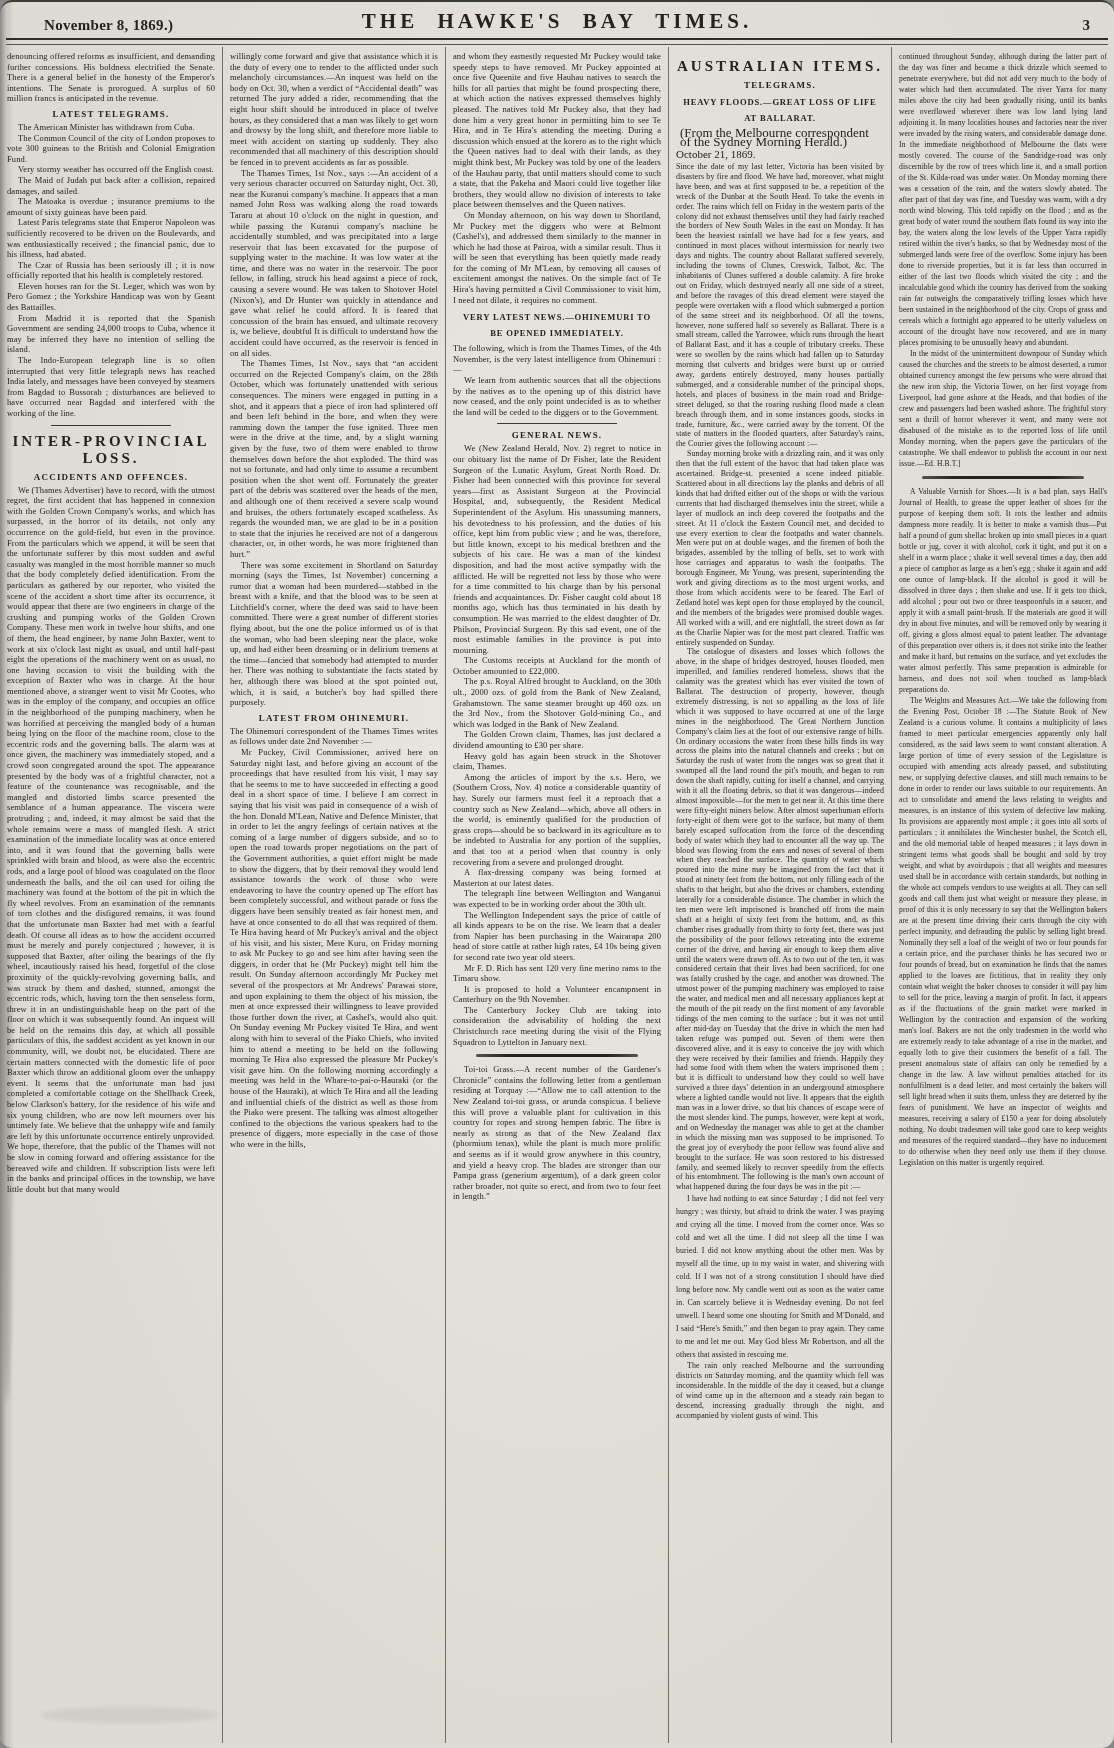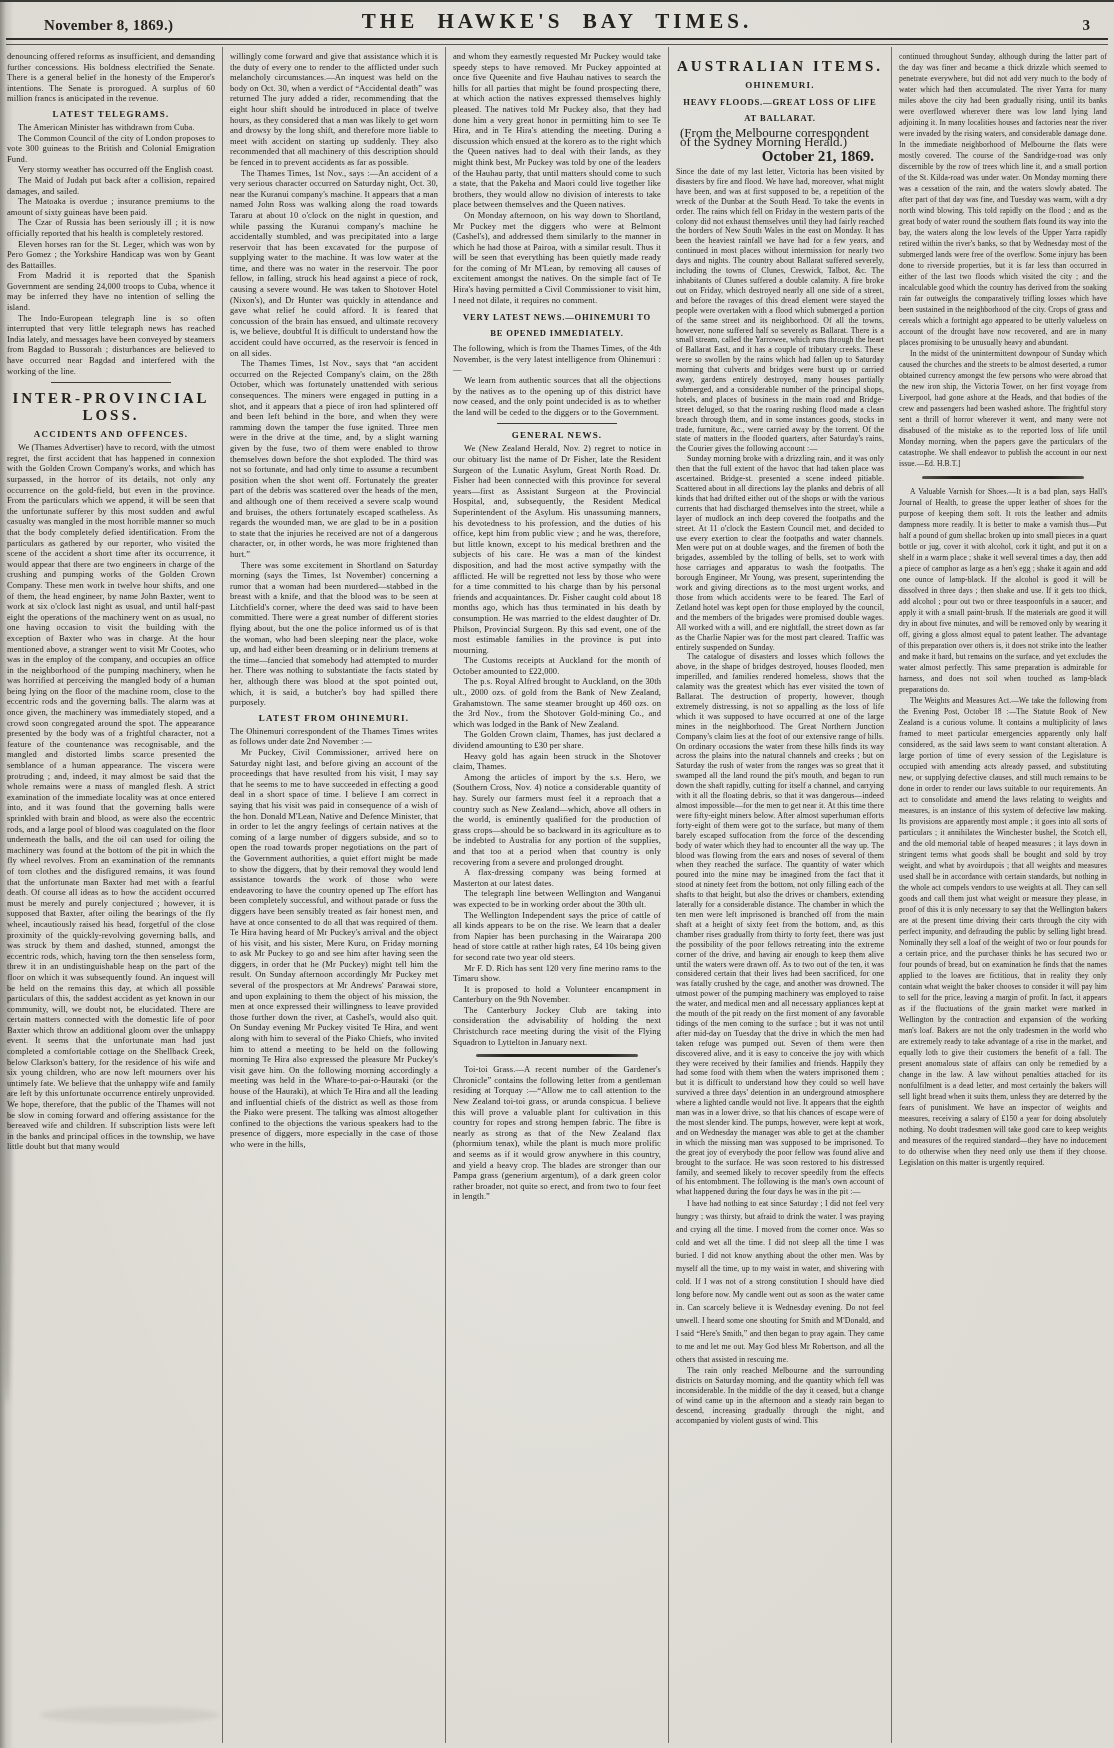--- a/index.html
+++ b/index.html
@@ -10,20 +10,21 @@
     background:
       radial-gradient(ellipse at 50% 40%, rgba(255,255,255,.35), rgba(0,0,0,0) 70%),
       linear-gradient(90deg, rgba(40,40,36,.45) 0px, rgba(40,40,36,.12) 6px, rgba(0,0,0,0) 14px),
       linear-gradient(0deg, rgba(60,58,50,.10), rgba(60,58,50,.10)),
       #efede6;
     color:#24231f;
     font-family:"Liberation Serif","DejaVu Serif",serif;
     overflow:hidden;
     box-sizing:border-box;
     border-top:2px solid #3a3a36;
+    border-radius:13px;
   }
   .masthead{
     position:relative;height:34px;
     display:flex;align-items:flex-end;justify-content:space-between;
     padding:4px 18px 2px 44px;box-sizing:border-box;
   }
   .mast-date{font-size:15px;font-weight:bold;letter-spacing:.3px;}
   .mast-title{
     position:absolute;left:0;right:0;text-align:center;bottom:2px;
     font-size:21px;font-weight:bold;letter-spacing:4px;word-spacing:10px;
@@ -62,21 +63,21 @@
     letter-spacing:1.2px;margin:5px 0 3px 0;text-indent:0;
   }
   .h3{
     text-align:center;font-size:8.6px;font-weight:bold;
     letter-spacing:.8px;margin:4px 6px 2px 6px;text-indent:0;line-height:16px;
   }
   .byline{
     text-align:left;font-size:13px;margin:1px 4px;line-height:9px;text-indent:0;
   }
   .dateline{
-    text-align:right;font-size:15px;margin:2px 10px 2px 0;text-indent:0;font-weight:bold;
+    font-size:11px;margin:2px 10px 2px 0;text-indent:0;
   }
   .rule{
     width:120px;height:0;border-top:1px solid #3a3933;margin:6px auto;
   }
   .trule{
     width:78%;height:3px;background:linear-gradient(90deg,#55534a,#23221e 20%,#23221e 80%,#55534a);
     margin:7px auto;border-radius:2px;
   }
   .smudge{
     position:absolute;pointer-events:none;background:rgba(35,34,30,.18);
@@ -95,20 +96,21 @@
   <div class="mast-rule"></div>
   <div class="columns" id="columns">
       <div class="col">
         <div class="pc">denouncing offered reforms as insufficient, and demanding further concessions. His boldness electrified the Senate. There is a general belief in the honesty of the Emperor's intentions. The Senate is prorogued. A surplus of 60 million francs is anticipated in the revenue.</div>
         <div class="h2">LATEST TELEGRAMS.</div>
         <div class="p">The American Minister has withdrawn from Cuba.</div>
         <div class="p">The Common Council of the city of London proposes to vote 300 guineas to the British and Colonial Emigration Fund.</div>
         <div class="p">Very stormy weather has occurred off the English coast.</div>
         <div class="p">The Maid of Judah put back after a collision, repaired damages, and sailed.</div>
         <div class="p">The Matoaka is overdue ; insurance premiums to the amount of sixty guineas have been paid.</div>
+        <div class="p">Latest Paris telegrams state that Emperor Napoleon was sufficiently recovered to be driven on the Boulevards, and was enthusiastically received ; the financial panic, due to his illness, had abated.</div>
         <div class="p">The Czar of Russia has been seriously ill ; it is now officially reported that his health is completely restored.</div>
         <div class="p">Eleven horses ran for the St. Leger, which was won by Pero Gomez ; the Yorkshire Handicap was won by Geant des Battailles.</div>
         <div class="p">From Madrid it is reported that the Spanish Government are sending 24,000 troops to Cuba, whence it may be inferred they have no intention of selling the island.</div>
         <div class="p">The Indo-European telegraph line is so often interrupted that very little telegraph news has reached India lately, and messages have been conveyed by steamers from Bagdad to Bussorah ; disturbances are believed to have occurred near Bagdad and interfered with the working of the line.</div>
         <div class="rule"></div>
         <div class="h1">INTER-PROVINCIAL LOSS.</div>
         <div class="h2">ACCIDENTS AND OFFENCES.</div>
         <div class="p">We (Thames Advertiser) have to record, with the utmost regret, the first accident that has happened in connexion with the Golden Crown Company's works, and which has surpassed, in the horror of its details, not only any occurrence on the gold-field, but even in the province. From the particulars which we append, it will be seen that the unfortunate sufferer by this most sudden and awful casualty was mangled in the most horrible manner so much that the body completely defied identification. From the particulars as gathered by our reporter, who visited the scene of the accident a short time after its occurrence, it would appear that there are two engineers in charge of the crushing and pumping works of the Golden Crown Company. These men work in twelve hour shifts, and one of them, the head engineer, by name John Baxter, went to work at six o'clock last night as usual, and until half-past eight the operations of the machinery went on as usual, no one having occasion to visit the building with the exception of Baxter who was in charge. At the hour mentioned above, a stranger went to visit Mr Cootes, who was in the employ of the company, and occupies an office in the neighborhood of the pumping machinery, when he was horrified at perceiving the mangled body of a human being lying on the floor of the machine room, close to the eccentric rods and the governing balls. The alarm was at once given, the machinery was immediately stoped, and a crowd soon congregated around the spot. The appearance presented by the body was of a frightful character, not a feature of the countenance was recognisable, and the mangled and distorted limbs scarce presented the semblance of a human appearance. The viscera were protruding ; and, indeed, it may almost be said that the whole remains were a mass of mangled flesh. A strict examination of the immediate locality was at once entered into, and it was found that the governing balls were sprinkled with brain and blood, as were also the eccentric rods, and a large pool of blood was coagulated on the floor underneath the balls, and the oil can used for oiling the machinery was found at the bottom of the pit in which the fly wheel revolves. From an examination of the remnants of torn clothes and the disfigured remains, it was found that the unfortunate man Baxter had met with a fearful death. Of course all ideas as to how the accident occurred must be merely and purely conjectured ; however, it is supposed that Baxter, after oiling the bearings of the fly wheel, incautiously raised his head, forgetful of the close proximity of the quickly-revolving governing balls, and was struck by them and dashed, stunned, amongst the eccentric rods, which, having torn the then senseless form, threw it in an undistinguishable heap on the part of the floor on which it was subsequently found. An inquest will be held on the remains this day, at which all possible particulars of this, the saddest accident as yet known in our community, will, we doubt not, be elucidated. There are certain matters connected with the domestic life of poor Baxter which throw an additional gloom over the unhappy event. It seems that the unfortunate man had just completed a comfortable cottage on the Shellback Creek, below Clarkson's battery, for the residence of his wife and six young children, who are now left mourners over his untimely fate. We believe that the unhappy wife and family are left by this unfortunate occurrence entirely unprovided. We hope, therefore, that the public of the Thames will not be slow in coming forward and offering assistance for the bereaved wife and children. If subscription lists were left in the banks and principal offices in the township, we have little doubt but that many would</div>
       </div>
       <div class="col">
@@ -138,21 +140,21 @@
         <div class="p">The telegraph line between Wellington and Wanganui was expected to be in working order about the 30th ult.</div>
         <div class="p">The Wellington Independent says the price of cattle of all kinds appears to be on the rise. We learn that a dealer from Napier has been purchasing in the Wairarapa 200 head of store cattle at rather high rates, £4 10s being given for second rate two year old steers.</div>
         <div class="p">Mr F. D. Rich has sent 120 very fine merino rams to the Timaru show.</div>
         <div class="p">It is proposed to hold a Volunteer encampment in Canterbury on the 9th November.</div>
         <div class="p">The Canterbury Jockey Club are taking into consideration the advisability of holding the next Christchurch race meeting during the visit of the Flying Squadron to Lyttelton in January next.</div>
         <div class="trule"></div>
         <div class="p">Toi-toi Grass.—A recent number of the Gardener's Chronicle” contains the following letter from a gentleman residing at Torquay :—“Allow me to call attention to the New Zealand toi-toi grass, or arunda conspicua. I believe this will prove a valuable plant for cultivation in this country for ropes and strong hempen fabric. The fibre is nearly as strong as that of the New Zealand flax (phormium tenax), while the plant is much more prolific and seems as if it would grow anywhere in this country, and yield a heavy crop. The blades are stronger than our Pampa grass (generium argentum), of a dark green color rather broader, not quite so erect, and from two to four feet in length.”</div>
       </div>
       <div class="col dense">
         <div class="h1">AUSTRALIAN ITEMS.</div>
-        <div class="h2">OHINEMURI.</div>
+        <div class="h2">TELEGRAMS.</div>
         <div class="h3">HEAVY FLOODS.—GREAT LOSS OF LIFE AT BALLARAT.</div>
         <div class="byline">(From the Melbourne correspondent of the Sydney Morning Herald.)</div>
         <div class="dateline">October 21, 1869.</div>
         <div class="pc">Since the date of my last letter, Victoria has been visited by disasters by fire and flood. We have had, moreover, what might have been, and was at first supposed to be, a repetition of the wreck of the Dunbar at the South Head. To take the events in order. The rains which fell on Friday in the western parts of the colony did not exhaust themselves until they had fairly reached the borders of New South Wales in the east on Monday. It has been the heaviest rainfall we have had for a few years, and continued in most places without intermission for nearly two days and nights. The country about Ballarat suffered severely, including the towns of Clunes, Creswick, Talbot, &amp;c. The inhabitants of Clunes suffered a double calamity. A fire broke out on Friday, which destroyed nearly all one side of a street, and before the ravages of this dread element were stayed the people were overtaken with a flood which submerged a portion of the same street and its neighborhood. Of all the towns, however, none suffered half so severely as Ballarat. There is a small stream, called the Yarrowee, which runs through the heart of Ballarat East, and it has a couple of tributary creeks. These were so swollen by the rains which had fallen up to Saturday morning that culverts and bridges were burst up or carried away, gardens entirely destroyed, many houses partially submerged, and a considerable number of the principal shops, hotels, and places of business in the main road and Bridge-street deluged, so that the roaring rushing flood made a clean breach through them, and in some instances goods, stocks in trade, furniture, &amp;c., were carried away by the torrent. Of the state of matters in the flooded quarters, after Saturday's rains, the Courier gives the following account :—</div>
         <div class="p">Sunday morning broke with a drizzling rain, and it was only then that the full extent of the havoc that had taken place was ascertained. Bridge-st. presented a scene indeed pitiable. Scattered about in all directions lay the planks and debris of all kinds that had drifted either out of the shops or with the various currents that had discharged themselves into the street, while a layer of mudlock an inch deep covered the footpaths and the street. At 11 o'clock the Eastern Council met, and decided to use every exertion to clear the footpaths and water channels. Men were put on at double wages, and the firemen of both the brigades, assembled by the tolling of bells, set to work with hose carriages and apparatus to wash the footpaths. The borough Engineer, Mr Young, was present, superintending the work and giving directions as to the most urgent works, and those from which accidents were to be feared. The Earl of Zetland hotel was kept open for those employed by the council, and the members of the brigades were promised double wages. All worked with a will, and ere nightfall, the street down as far as the Charlie Napier was for the most part cleared. Traffic was entirely suspended on Sunday.</div>
         <div class="p">The catalogue of disasters and losses which follows the above, in the shape of bridges destroyed, houses flooded, men imperilled, and families rendered homeless, shows that the calamity was the greatest which has ever visited the town of Ballarat. The destruction of property, however, though extremely distressing, is not so appalling as the loss of life which it was supposed to have occurred at one of the large mines in the neighborhood. The Great Northern Junction Company's claim lies at the foot of our extensive range of hills. On ordinary occasions the water from these hills finds its way across the plains into the natural channels and creeks ; but on Saturday the rush of water from the ranges was so great that it swamped all the land round the pit's mouth, and began to run down the shaft rapidly, cutting for itself a channel, and carrying with it all the floating debris, so that it was dangerous—indeed almost impossible—for the men to get near it. At this time there were fifty-eight miners below. After almost superhuman efforts forty-eight of them were got to the surface, but many of them barely escaped suffocation from the force of the descending body of water which they had to encounter all the way up. The blood was flowing from the ears and noses of several of them when they reached the surface. The quantity of water which poured into the mine may be imagined from the fact that it stood at ninety feet from the bottom, not only filling each of the shafts to that height, but also the drives or chambers, extending laterally for a considerable distance. The chamber in which the ten men were left imprisoned is branched off from the main shaft at a height of sixty feet from the bottom, and, as this chamber rises gradually from thirty to forty feet, there was just the possibility of the poor fellows retreating into the extreme corner of the drive, and having air enough to keep them alive until the waters were drawn off. As to two out of the ten, it was considered certain that their lives had been sacrificed, for one was fatally crushed by the cage, and another was drowned. The utmost power of the pumping machinery was employed to raise the water, and medical men and all necessary appliances kept at the mouth of the pit ready on the first moment of any favorable tidings of the men coming to the surface ; but it was not until after mid-day on Tuesday that the drive in which the men had taken refuge was pumped out. Seven of them were then discovered alive, and it is easy to conceive the joy with which they were received by their families and friends. Happily they had some food with them when the waters imprisoned them ; but it is difficult to understand how they could so well have survived a three days' detention in an underground atmosphere where a lighted candle would not live. It appears that the eighth man was in a lower drive, so that his chances of escape were of the most slender kind. The pumps, however, were kept at work, and on Wednesday the manager was able to get at the chamber in which the missing man was supposed to be imprisoned. To the great joy of everybody the poor fellow was found alive and brought to the surface. He was soon restored to his distressed family, and seemed likely to recover speedily from the effects of his entombment. The following is the man's own account of what happened during the four days he was in the pit :—</div>
         <div class="q">I have had nothing to eat since Saturday ; I did not feel very hungry ; was thirsty, but afraid to drink the water. I was praying and crying all the time. I moved from the corner once. Was so cold and wet all the time. I did not sleep all the time I was buried. I did not know anything about the other men. Was by myself all the time, up to my waist in water, and shivering with cold. If I was not of a strong constitution I should have died long before now. My candle went out as soon as the water came in. Can scarcely believe it is Wednesday evening. Do not feel unwell. I heard some one shouting for Smith and M'Donald, and I said “Here's Smith,” and then began to pray again. They came to me and let me out. May God bless Mr Robertson, and all the others that assisted in rescuing me.</div>
         <div class="p">The rain only reached Melbourne and the surrounding districts on Saturday morning, and the quantity which fell was inconsiderable. In the middle of the day it ceased, but a change of wind came up in the afternoon and a steady rain began to descend, increasing gradually through the night, and accompanied by violent gusts of wind. This</div>
       </div>
       <div class="col xdense">

